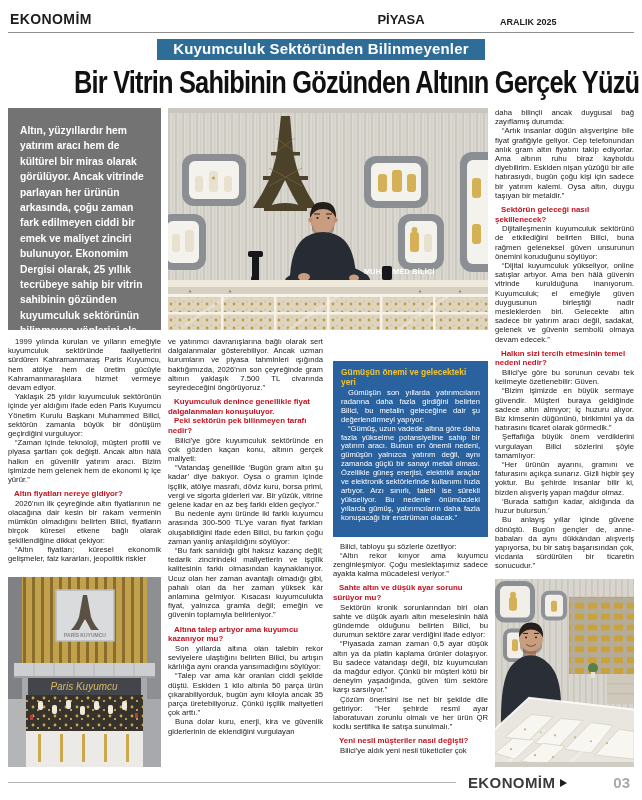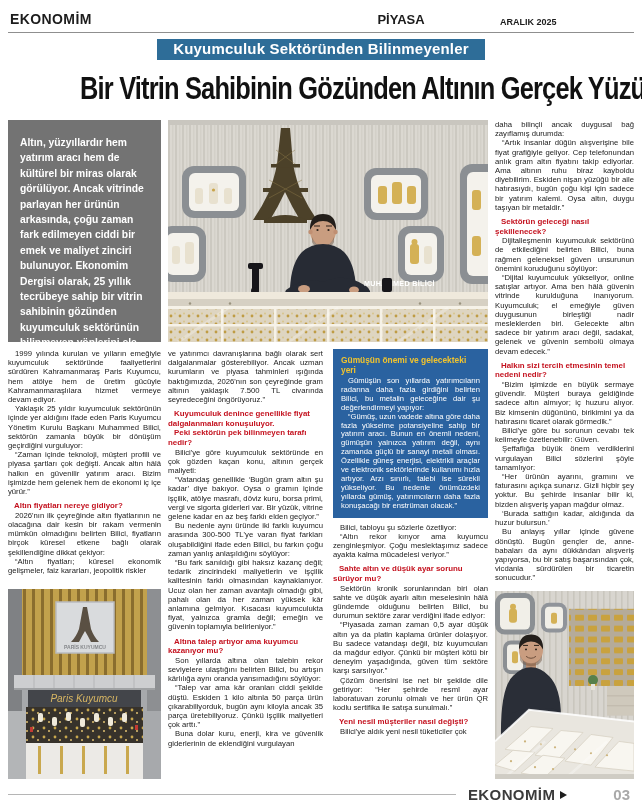--- a/index.html
+++ b/index.html
@@ -10,21 +10,21 @@
   .masthead{display:flex;align-items:flex-end;padding:3px 2px 5px;border-bottom:1px solid #8f8f8f;}
   .masthead .m-left{flex:1;font-size:14px;font-weight:700;letter-spacing:.4px;color:#1c1c1c;}
   .masthead .m-center{flex:1;text-align:right;font-size:13px;font-weight:700;color:#1c1c1c;}
   .masthead .m-right{flex:1;text-align:center;font-size:9px;font-weight:700;color:#1c1c1c;}
 
   
   .kicker{width:fit-content;margin:6px auto 3px;background:#2e6d98;color:#fff;
           font-size:15px;font-weight:700;padding:1px 16px 3px;letter-spacing:.2px;}
 
   
-  .headline-wrap{text-align:center;margin:10px;height:40px;}
+  .headline-wrap{text-align:center;margin:4px;height:40px;}
   .headline{display:inline-block;white-space:nowrap;font-size:31px;line-height:38px;
             font-weight:700;letter-spacing:-1px;color:#111;transform:scaleX(.82);}
 
   
   .content{display:flex;gap:7px;height:659px;margin-top:4px;}
   .col1{width:153px;flex:none;display:flex;flex-direction:column;overflow:hidden;}
   .cmid{width:320px;flex:none;display:flex;flex-direction:column;}
   .c4{width:139px;flex:none;display:flex;flex-direction:column;overflow:hidden;}
   .two{display:flex;gap:10px;flex:1;overflow:hidden;}
   .c2,.c3{width:155px;flex:none;overflow:hidden;}
@@ -34,22 +34,22 @@
   .cont{text-indent:0;}
   .sub{color:#c4121f;font-weight:700;font-size:7.9px;line-height:9.6px;margin-top:5px;text-align:left;text-indent:6px;}
   .sub.follow{margin-top:0;}
 
   
   .intro-box{box-sizing:border-box;height:222px;background:#737373;color:#ffffff;
              padding:15px 12px;margin-bottom:7px;font-size:10.3px;line-height:15.4px;font-weight:700;}
   .intro-box p{text-indent:0;text-align:left;}
 
   
-  .silver-box{box-sizing:border-box;background:#2a62a0;color:#ffffff;padding:6px 8px 7px;
-              font-size:7.6px;line-height:8.9px;margin-bottom:5px;text-align:justify;}
+  .silver-box{box-sizing:border-box;background:#2a62a0;color:#ffffff;padding:6px 8px 14px;
+              font-size:7.6px;line-height:8.9px;margin-bottom:5px;text-align:justify;margin-top:24px;}
   .silver-box .title{color:#f2c42d;font-weight:700;font-size:8.4px;line-height:10px;text-indent:0;text-align:left;margin-bottom:2px;}
   .silver-box p{text-indent:7px;}
   .silver-box p.first{text-indent:7px;}
 
   
   .photo{position:relative;overflow:hidden;}
   .photo svg{display:block;width:100%;height:100%;}
   .main-photo{height:222px;margin-bottom:7px;}
   .store-photo{height:190px;margin-top:auto;}
   .counter-photo{height:188px;margin-top:auto;}
@@ -294,22 +294,22 @@
       </div>
     </div>
 
     <div class="c4 bodycol">
       <p class="cont">daha bilinçli ancak duygusal bağ zayıflamış durumda:</p>
       <p>“Artık insanlar düğün alışverişine bile fiyat grafiğiyle geliyor. Cep telefonundan anlık gram altın fiyatını takip ediyorlar. Ama altının ruhu biraz kayboldu diyebilirim. Eskiden nişan yüzüğü bir aile hatırasıydı, bugün çoğu kişi için sadece bir yatırım kalemi. Oysa altın, duygu taşıyan bir metaldir.”</p>
       <p class="sub">Sektörün geleceği nasıl şekillenecek?</p>
       <p>Dijitalleşmenin kuyumculuk sektörünü de etkilediğini belirten Bilici, buna rağmen geleneksel güven unsurunun önemini koruduğunu söylüyor:</p>
       <p>“Dijital kuyumculuk yükseliyor, online satışlar artıyor. Ama ben hâlâ güvenin vitrinde kurulduğuna inanıyorum. Kuyumculuk; el emeğiyle güven duygusunun birleştiği nadir mesleklerden biri. Gelecekte altın sadece bir yatırım aracı değil, sadakat, gelenek ve güvenin sembolü olmaya devam edecek.”</p>
       <p class="sub">Halkın sizi tercih etmesinin temel nedeni nedir?</p>
+      <p>Bilici'ye göre bu sorunun cevabı tek kelimeyle özetlenebilir: Güven.</p>
       <p>“Bizim işimizde en büyük sermaye güvendir. Müşteri buraya geldiğinde sadece altın almıyor; iç huzuru alıyor. Biz kimsenin düğününü, birikimini ya da hatırasını ticaret olarak görmedik.”</p>
-      <p>Bilici'ye göre bu sorunun cevabı tek kelimeyle özetlenebilir: Güven.</p>
       <p>Şeffaflığa büyük önem verdiklerini vurgulayan Bilici sözlerini şöyle tamamlıyor:</p>
       <p>“Her ürünün ayarını, gramını ve faturasını açıkça sunarız. Gizli hiçbir şey yoktur. Bu şehirde insanlar bilir ki, bizden alışveriş yapan mağdur olmaz.</p>
       <p>‘Burada sattığın kadar, aldığında da huzur bulursun.’</p>
       <p>Bu anlayış yıllar içinde güvene dönüştü. Bugün gençler de, anne-babaları da aynı dükkândan alışveriş yapıyorsa, bu bir satış başarısından çok, vicdanla sürdürülen bir ticaretin sonucudur.”</p>
 
       <div class="photo counter-photo">
         <svg viewBox="0 0 139 190" preserveAspectRatio="none">
           <defs>
             <pattern id="wallB" width="6" height="10" patternUnits="userSpaceOnUse">
               <rect width="6" height="10" fill="#d8d5cf"></rect>

